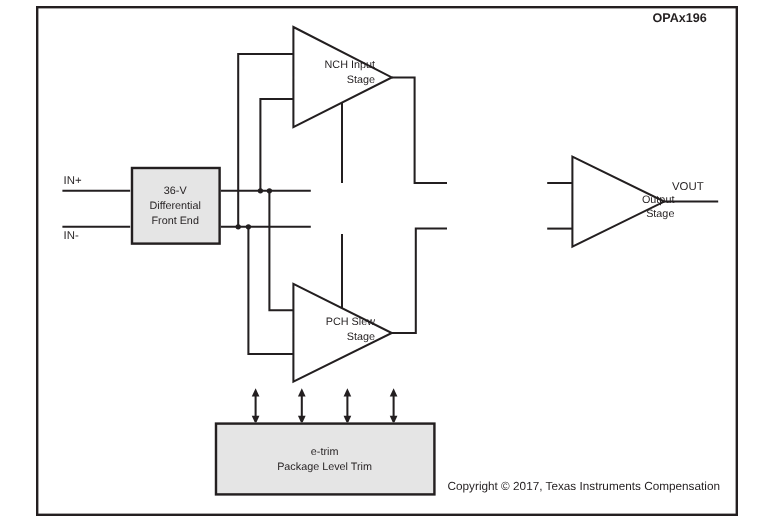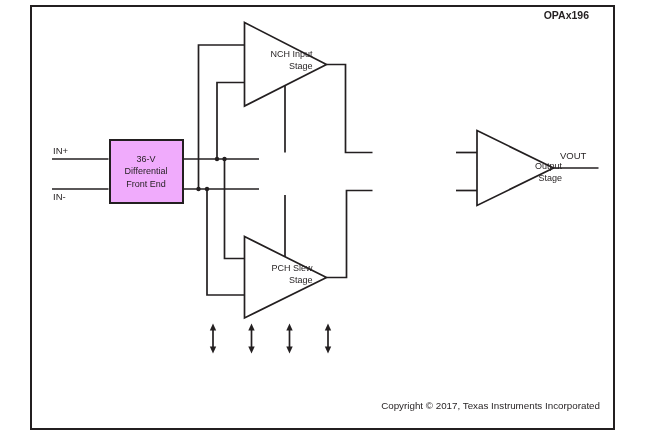--- a/index.html
+++ b/index.html
@@ -22,21 +22,21 @@
     box-sizing: border-box;
     background: #ffffff;
   }
   #wiring {
     position: absolute; left: 0; top: 0;
   }
   .block {
     position: absolute;
     box-sizing: border-box;
     border: 2px solid #231f20;
-    background: #f0abfc;
+    background: #e5e5e5;
     display: flex;
     align-items: center;
     justify-content: center;
     text-align: center;
     font-size: 9px;
     line-height: 12.5px;
     white-space: pre-line;
   }
   #block-front-end { left: 108.5px; top: 138.5px; width: 75px;  height: 65.5px; }
   #block-slew      { left: 259px;   top: 152px;   width: 54px;  height: 43.5px; }
@@ -137,28 +137,30 @@
     <g>
       <path class="wire" d="M328,329 V348"></path>
       <polygon class="ah" points="324.8,330.5 331.2,330.5 328,323.5"></polygon>
       <polygon class="ah" points="324.8,346.5 331.2,346.5 328,353.5"></polygon>
     </g>
   </svg>
 
   <div class="block" id="block-front-end">36-V
 Differential
 Front End</div>
+  <div class="block" id="block-etrim">e-trim
+Package Level Trim</div>
 
   <div class="tri-label" id="label-nch">NCH Input
 Stage</div>
   <div class="tri-label" id="label-pch">PCH Slew
 Stage</div>
   <div class="tri-label" id="label-output">Output
 Stage</div>
 
   <div class="pin-label" id="label-in-plus">IN+</div>
   <div class="pin-label" id="label-in-minus">IN-</div>
   <div class="pin-label" id="label-vout">VOUT</div>
 
   <div id="part-number">OPAx196</div>
-  <div id="copyright">Copyright © 2017, Texas Instruments Incorporated</div>
+  <div id="copyright">Copyright © 2017, Texas Instruments Compensation</div>
 
 </div>
 
 </body></html>

